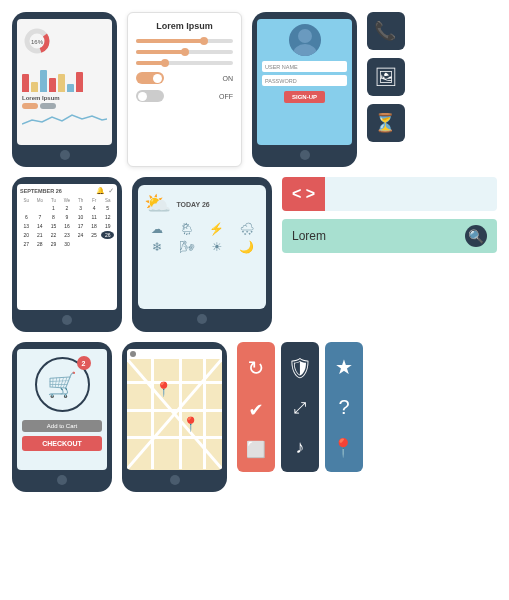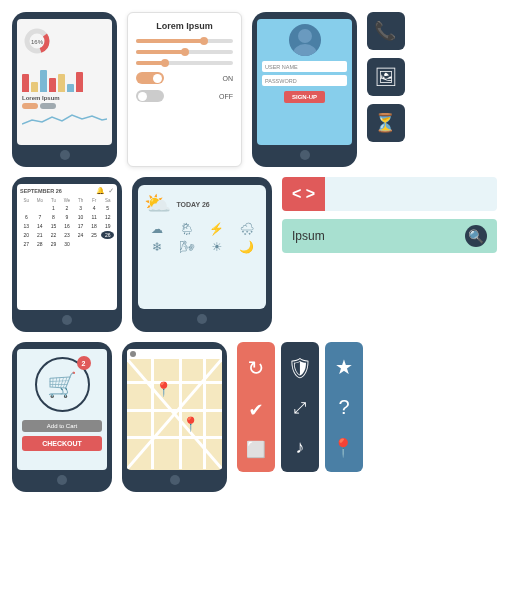--- a/index.html
+++ b/index.html
@@ -769,21 +769,21 @@
     </div>
     <div class="phone-btn"></div>
   </div>
 
   <div class="right-panel-row2">
     <div class="code-bar">
       <div class="code-btn">&lt; &gt;</div>
       <div class="code-input"></div>
     </div>
     <div class="search-bar">
-      <span class="search-text">Ipsum</span>
+      <span class="search-text">Lorem</span>
       <div class="search-icon-circle">🔍</div>
     </div>
   </div>
 
 </div>
 
 <div class="row3">
 
   <div class="phone4">
     <div class="screen">

